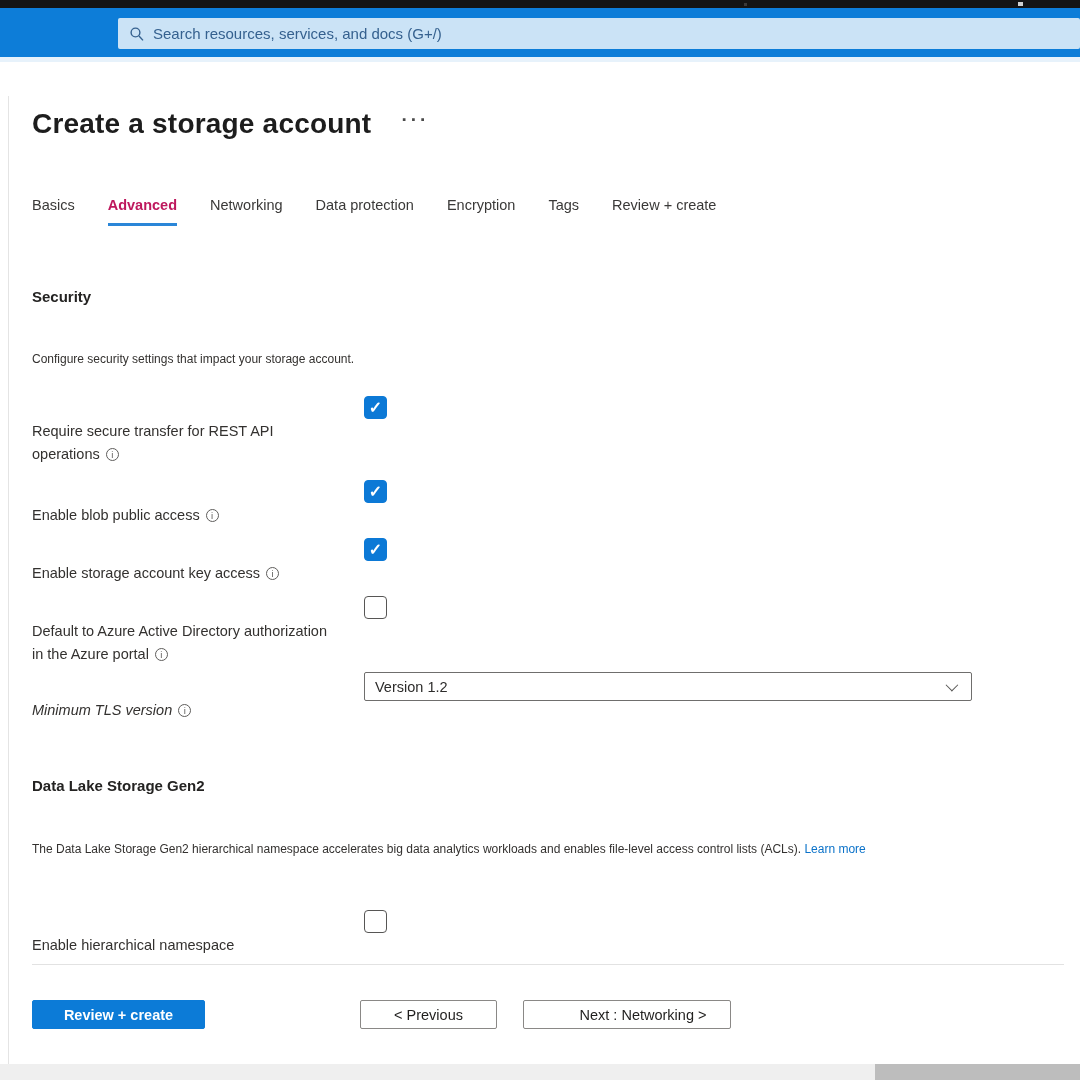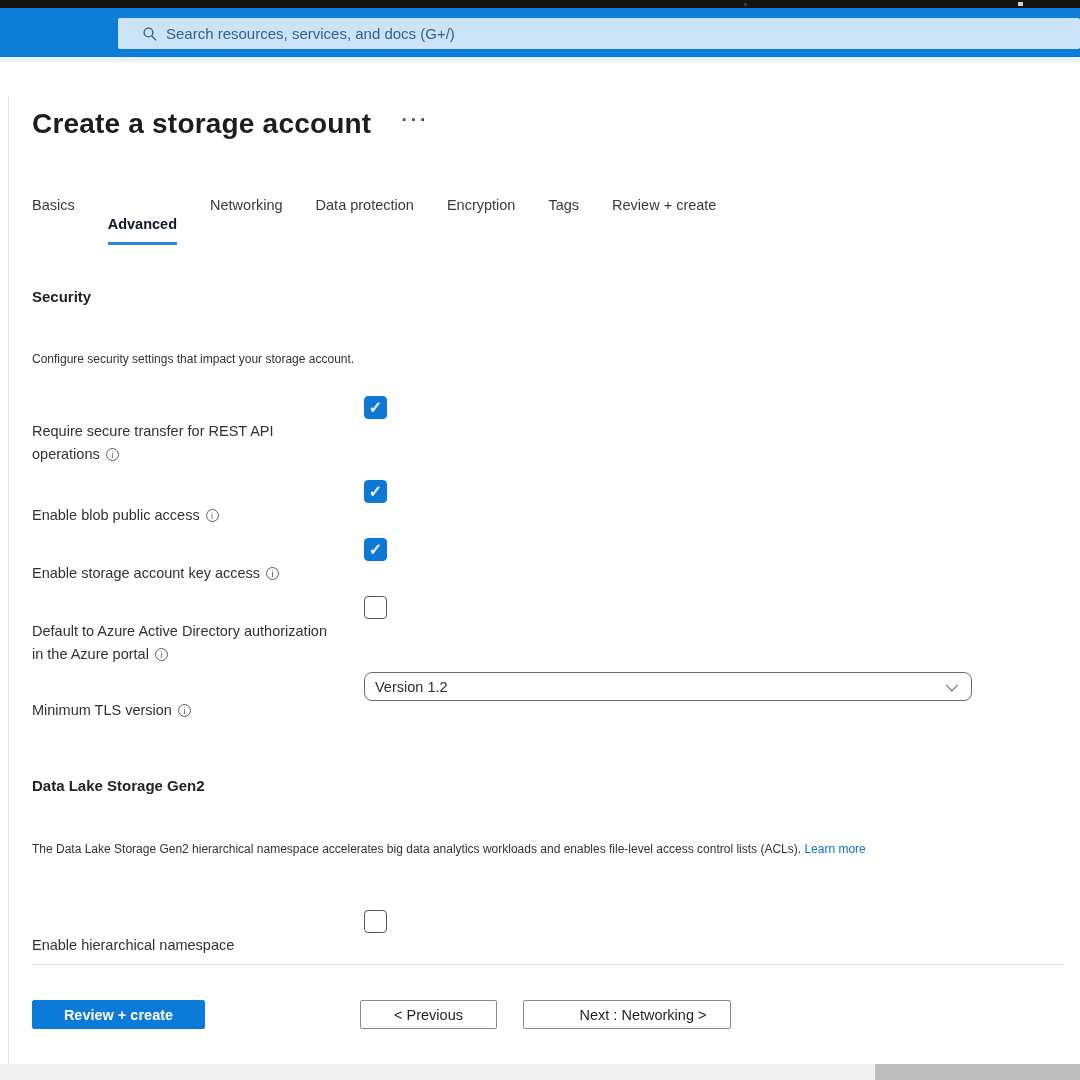--- a/index.html
+++ b/index.html
@@ -11,21 +11,21 @@
     overflow:hidden;
     color:#323130;
   }
   
   .titlebar { position:absolute; left:0; top:0; width:1080px; height:8px; background:#141414; }
   .titlebar .dot1 { position:absolute; left:1018px; top:2px; width:5px; height:4px; background:#cfcfcf; }
   .titlebar .dot2 { position:absolute; left:744px; top:3px; width:3px; height:3px; background:#3a3a3a; }
   .bluebar { position:absolute; left:0; top:8px; width:1080px; height:49px; background:#0d7dd8; }
   .searchbox {
     position:absolute; left:118px; top:10px; width:962px; height:31px;
-    background:#cbe3f6; border-radius:2px; display:flex; align-items:center; padding-left:24px;
+    background:#cbe3f6; border-radius:2px; display:flex; align-items:center; padding-left:11px;
   }
   .search-icon { width:16px; height:16px; flex:0 0 auto; margin-right:8px; display:block; }
   .searchbox input {
     flex:1; background:transparent; border:none; outline:none;
     font-family:"Liberation Sans", sans-serif; font-size:15px; color:#2a5d8c;
   }
   .searchbox input::placeholder { color:#35618f; opacity:1; }
   .lightstrip { position:absolute; left:0; top:57px; width:1080px; height:5px; background:#e7f2fb; }
   .panel-edge { position:absolute; left:8px; top:96px; width:1px; height:968px; background:#e4e4e4; }
 
@@ -33,21 +33,21 @@
   .page-title {
     position:absolute; left:32px; top:108px;
     font-size:28px; font-weight:700; color:#1d1d1d; letter-spacing:0.2px;
   }
   .title-menu {
     display:inline-block; margin-left:30px; font-size:19px; font-weight:700;
     color:#4a4a4a; letter-spacing:3px; position:relative; top:-7px;
   }
   .tabs { position:absolute; left:32px; top:197px; display:flex; gap:33px; font-size:14.5px; color:#3a3938; }
   .tab { position:relative; padding-bottom:10px; cursor:pointer; white-space:nowrap; }
-  .tab.active { font-weight:700; color:#0f172a;margin-top:19px; }
+  .tab.active { font-weight:700; color:#be185d; }
   .tab.active::after {
     content:""; position:absolute; left:0; right:0; bottom:-3px; height:3px; background:#2a86d8;
   }
 
   
   .section-heading { position:absolute; left:32px; font-size:15px; font-weight:700; color:#242322; }
   .section-desc { position:absolute; left:32px; font-size:12px; color:#33312f; line-height:23px; }
   .sec-heading-1 { top:288px; }
   .sec-desc-1 { top:348px; }
   .sec-heading-2 { top:777px; }
@@ -55,42 +55,42 @@
   .learn-more { color:#0b72c9; text-decoration:none; cursor:pointer; }
 
   .row { position:absolute; left:32px; width:1016px; }
   .row-label { width:300px; font-size:14.5px; color:#33312f; line-height:23px;margin-top:24px; }
   .row-control { position:absolute; left:332px; top:0; }
   .row-1 { top:396px; }
   .row-2 { top:480px; }
   .row-3 { top:538px; }
   .row-4 { top:596px; }
   .row-5 { top:672px; }
-  .row-5 .row-label { line-height:29px; }
+  .row-5 .row-label { line-height:29px;font-style:italic; }
   .row-6 { top:910px; }
 
   .info-icon {
     display:inline-block; width:13px; height:13px; border:1px solid #5e5d5b; border-radius:50%;
     font-size:9.5px; line-height:11px; text-align:center; color:#5e5d5b; margin-left:6px;
     vertical-align:1px; cursor:default; font-style:normal;
   }
   .info-icon::after { content:"i"; }
 
   .checkbox {
     width:23px; height:23px; border-radius:4px; background:#ffffff;
     border:1.5px solid #575655; cursor:pointer; display:flex; align-items:center; justify-content:center;
   }
   .checkbox.checked { background:#0c79d6; border-color:#0c79d6; }
   .checkbox.checked::after {
     content:"\2713"; color:#ffffff; font-size:16px; font-weight:700; line-height:1;
   }
 
   .select {
     position:relative; width:608px; height:29px; background:#ffffff;
-    border:1px solid #6f6e6d; border-radius:8px; display:flex; align-items:center;
+    border:1px solid #6f6e6d; border-radius:2px; display:flex; align-items:center;
     padding:0 30px 0 10px; font-size:14.5px; color:#2d2c2b; cursor:pointer;
   }
   .chevron-down {
     position:absolute; right:16px; top:9px; width:9px; height:9px;
     border-right:1.5px solid #575654; border-bottom:1.5px solid #575654;
     transform:rotate(45deg) translateY(-2px);
   }
 
   .divider { position:absolute; left:32px; top:964px; width:1032px; height:1px; background:#e2e2e2; }
 

